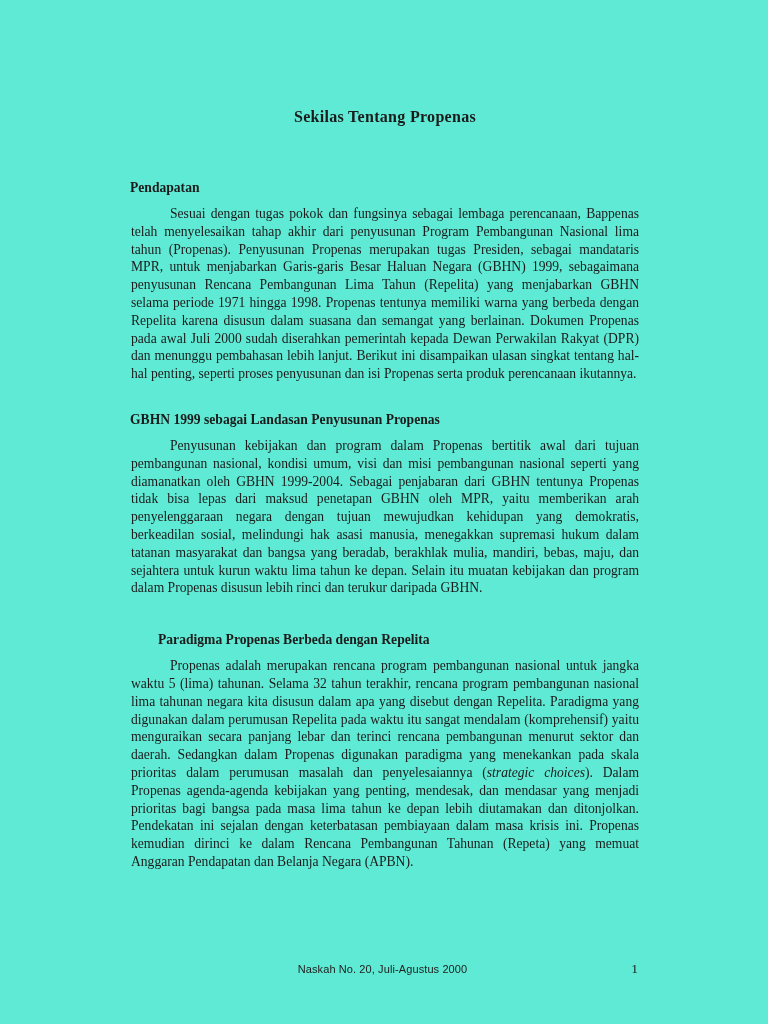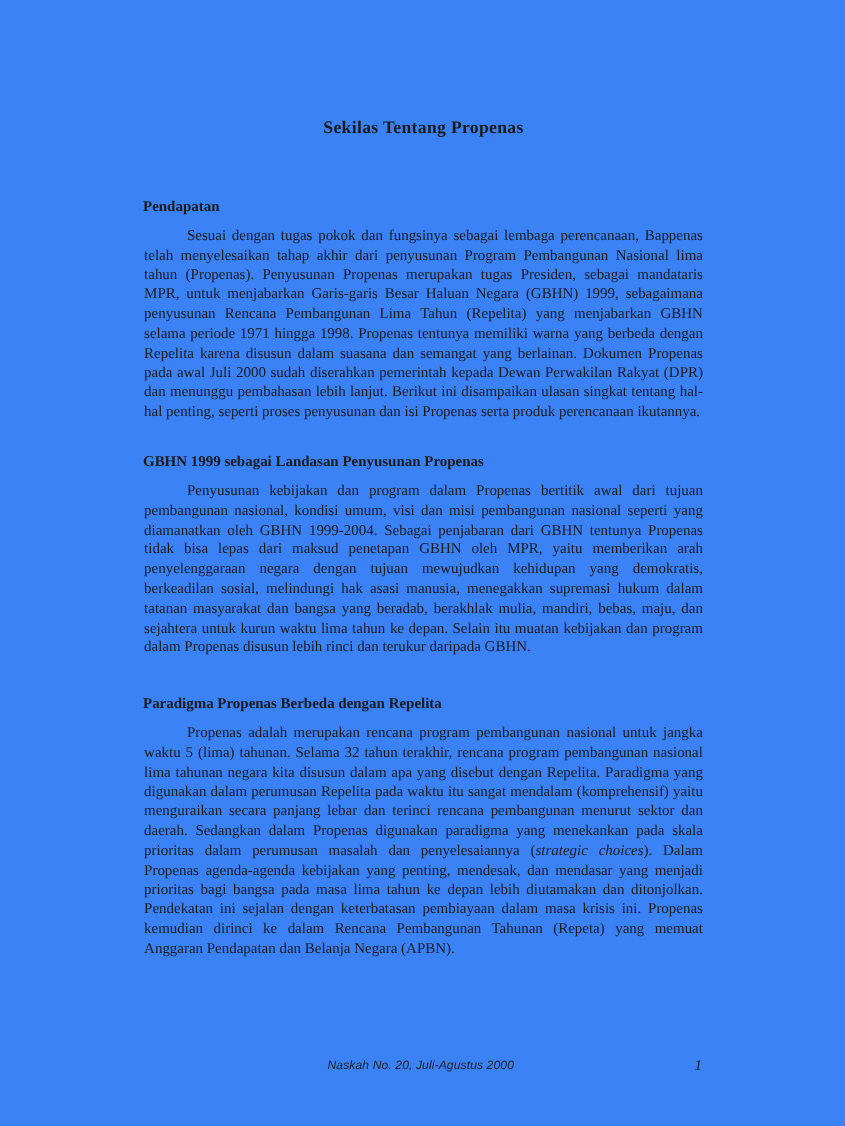--- a/index.html
+++ b/index.html
@@ -4,21 +4,21 @@
 <style>
   html, body {
     margin: 0;
     padding: 0;
     background: #ffffff;
   }
   .page {
     position: relative;
     width: 768px;
     height: 1024px;
-    background: #3b82f6;
+    background: #5eead4;
     overflow: hidden;
     font-family: "Liberation Serif", serif;
     color: #1b1b1b;
   }
   .content {
     padding: 106px 128px 0 130px;
   }
   .doc-title {
     margin: 0;
     font-size: 16px;
@@ -29,36 +29,35 @@
   }
   .section-heading {
     margin: 0 0 9px 0;
     font-size: 13.6px;
     line-height: 17px;
     font-weight: bold;
     text-align: left;
   }
   .section-pendahuluan .section-heading { margin-top: 52px; }
   .section-gbhn .section-heading       { margin-top: 28px; }
-  .section-paradigma .section-heading  { margin-top: 34px; }
+  .section-paradigma .section-heading  { margin-top: 34px; margin-left: 28px; }
   .body-paragraph {
     margin: 1px;
     font-size: 13.6px;
     line-height: 17.8px;
     text-align: justify;
     text-indent: 39px;
   }
   .italic { font-style: italic; }
   .footer {
     position: absolute;
     left: 125px;
     right: 128px;
     top: 961px;
     height: 20px;
-    font-style: italic;
   }
   .footer-issue {
     display: block;
     text-align: center;
     font-family: "Liberation Sans", sans-serif;
     font-size: 11px;
     line-height: 16px;
     color: #222222;
     letter-spacing: 0.1px;
   }

